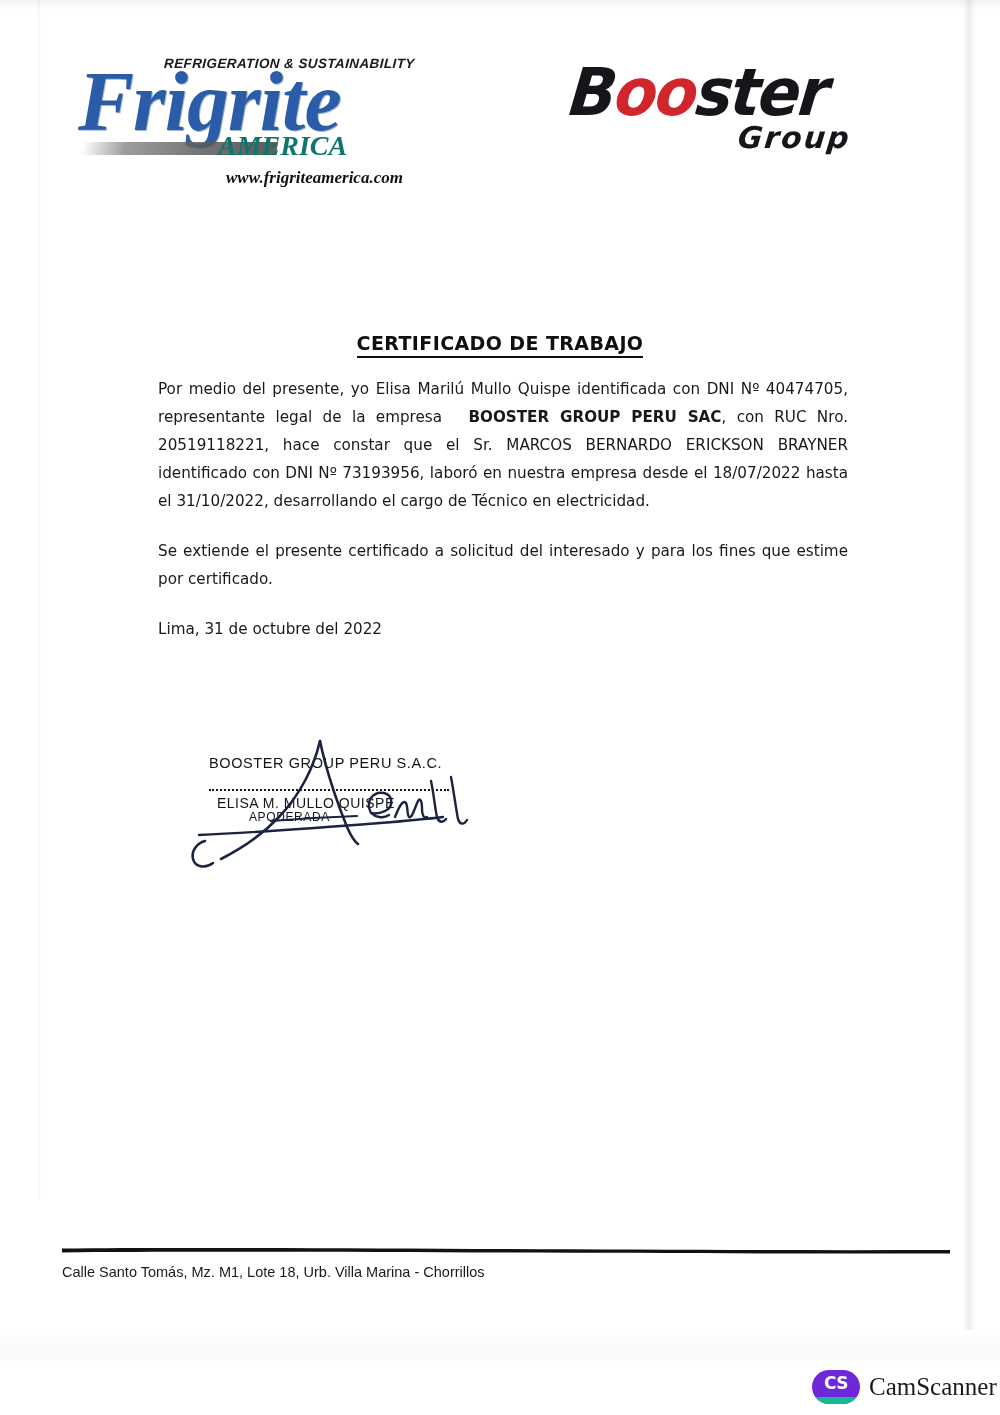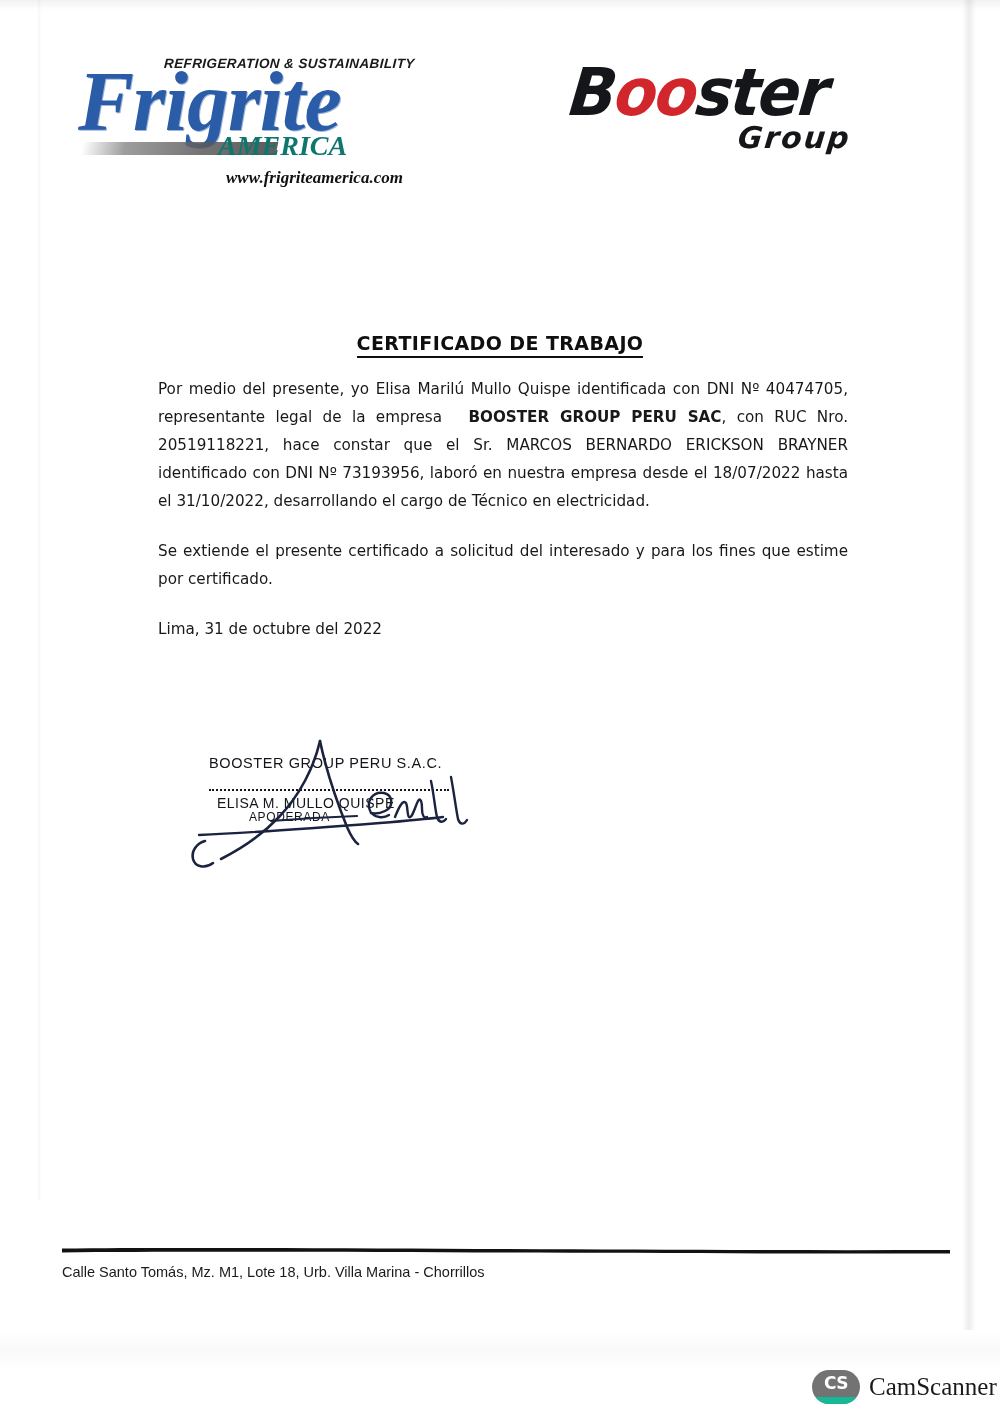--- a/index.html
+++ b/index.html
@@ -275,21 +275,21 @@
     top: 1370px;
     display: flex;
     align-items: center;
     gap: 9px;
   }
   .cs-mark {
     position: relative;
     width: 48px;
     height: 34px;
     border-radius: 17px;
-    background: #737373;
+    background: #6d28d9;
     overflow: hidden;
     flex: 0 0 auto;
   }
   .cs-mark .cs-letters {
     position: absolute;
     left: 0; top: 0; right: 0;
     height: 27px;
     line-height: 27px;
     text-align: center;
     font-family: "DejaVu Sans", sans-serif;

